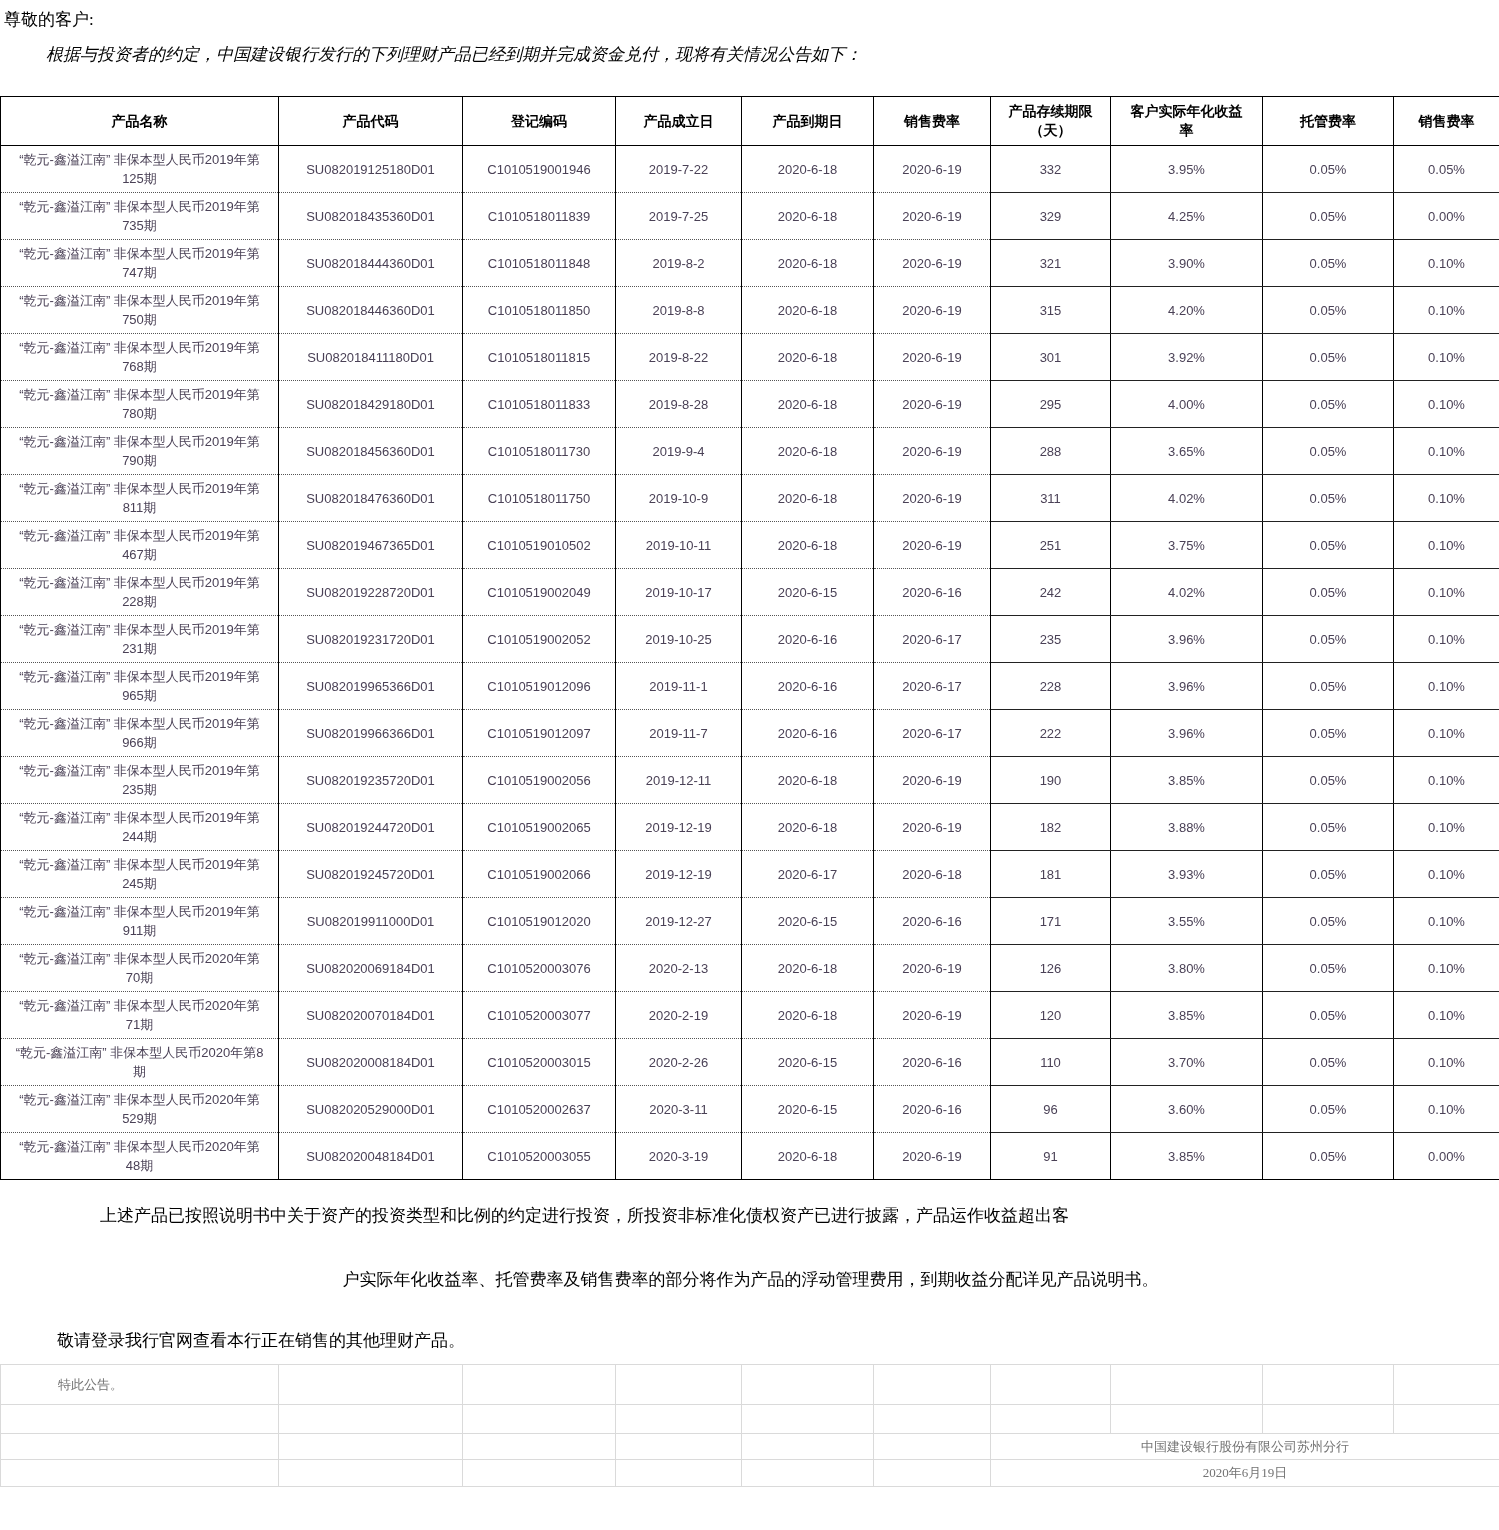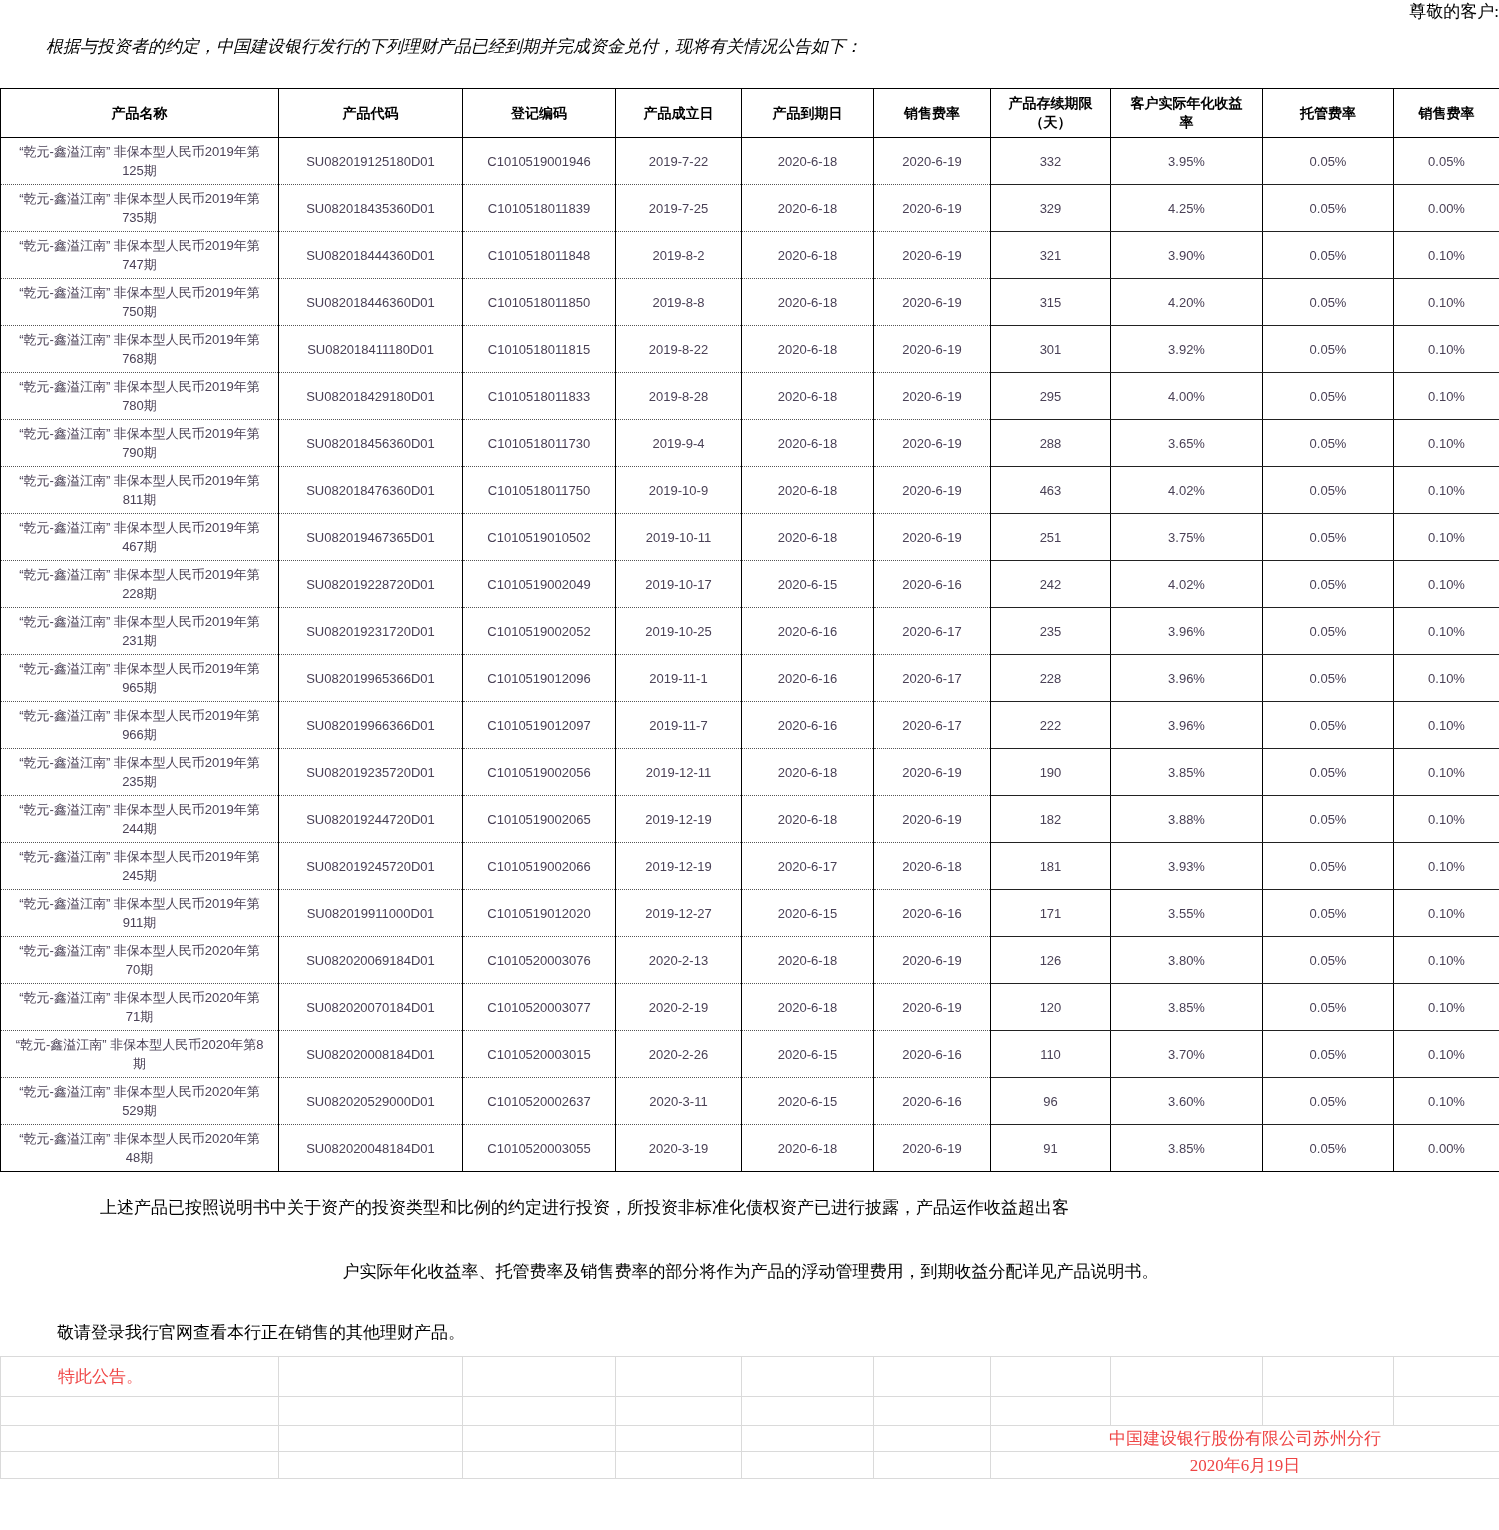--- a/index.html
+++ b/index.html
@@ -5,21 +5,21 @@
   * { box-sizing: border-box; }
   html, body { margin: 0; padding: 0; }
   body {
     width: 1499px; height: 1530px;
     background: #ffffff;
     color: #000;
     font-family: "Liberation Serif", serif;
     overflow: hidden;
     position: relative;
   }
-  .salutation { font-size: 17px; padding: 0 0 0 4px; text-align: right; }
+  .salutation { font-size: 17px; padding: 8px 0 0 4px; }
   .intro-body { font-size: 17px; margin: 12px 0 0 46px; font-style: italic; }
 
   table.products {
     border-collapse: collapse;
     table-layout: fixed;
     width: 1499px;
     margin-top: 30px;
     font-family: "Liberation Sans", sans-serif;
     border: 1px solid #c2410c;
   }
@@ -49,22 +49,22 @@
   table.grid {
     border-collapse: collapse;
     table-layout: fixed;
     width: 1499px;
     margin-top: 12px;
     font-family: "Liberation Serif", serif;
   }
   table.grid td {
     border: 1px solid #dadada;
     padding: 0;
-    font-size: 17px;
-    color: #ef4444;
+    font-size: 13px;
+    color: #737373;
     overflow: hidden;
     white-space: nowrap;
   }
   table.grid tr.g1 td { height: 40px; }
   table.grid tr.g2 td { height: 29px; }
   table.grid tr.g3 td { height: 26px; }
   table.grid tr.g4 td { height: 27px; }
   .notice-cell { padding-left: 57px !important; }
   .sig-cell, .date-cell { text-align: center; }
 </style>
@@ -188,21 +188,21 @@
           <td class="sol">0.05%</td>
           <td class="sol">0.10%</td>
         </tr>
         <tr>
           <td class="dot">“乾元-鑫溢江南”  非保本型人民币2019年第811期</td>
           <td class="dot">SU082018476360D01</td>
           <td class="dot">C1010518011750</td>
           <td class="dot">2019-10-9</td>
           <td class="dot">2020-6-18</td>
           <td class="dot">2020-6-19</td>
-          <td class="sol">463</td>
+          <td class="sol">311</td>
           <td class="sol">4.02%</td>
           <td class="sol">0.05%</td>
           <td class="sol">0.10%</td>
         </tr>
         <tr>
           <td class="dot">“乾元-鑫溢江南”  非保本型人民币2019年第467期</td>
           <td class="dot">SU082019467365D01</td>
           <td class="dot">C1010519010502</td>
           <td class="dot">2019-10-11</td>
           <td class="dot">2020-6-18</td>

